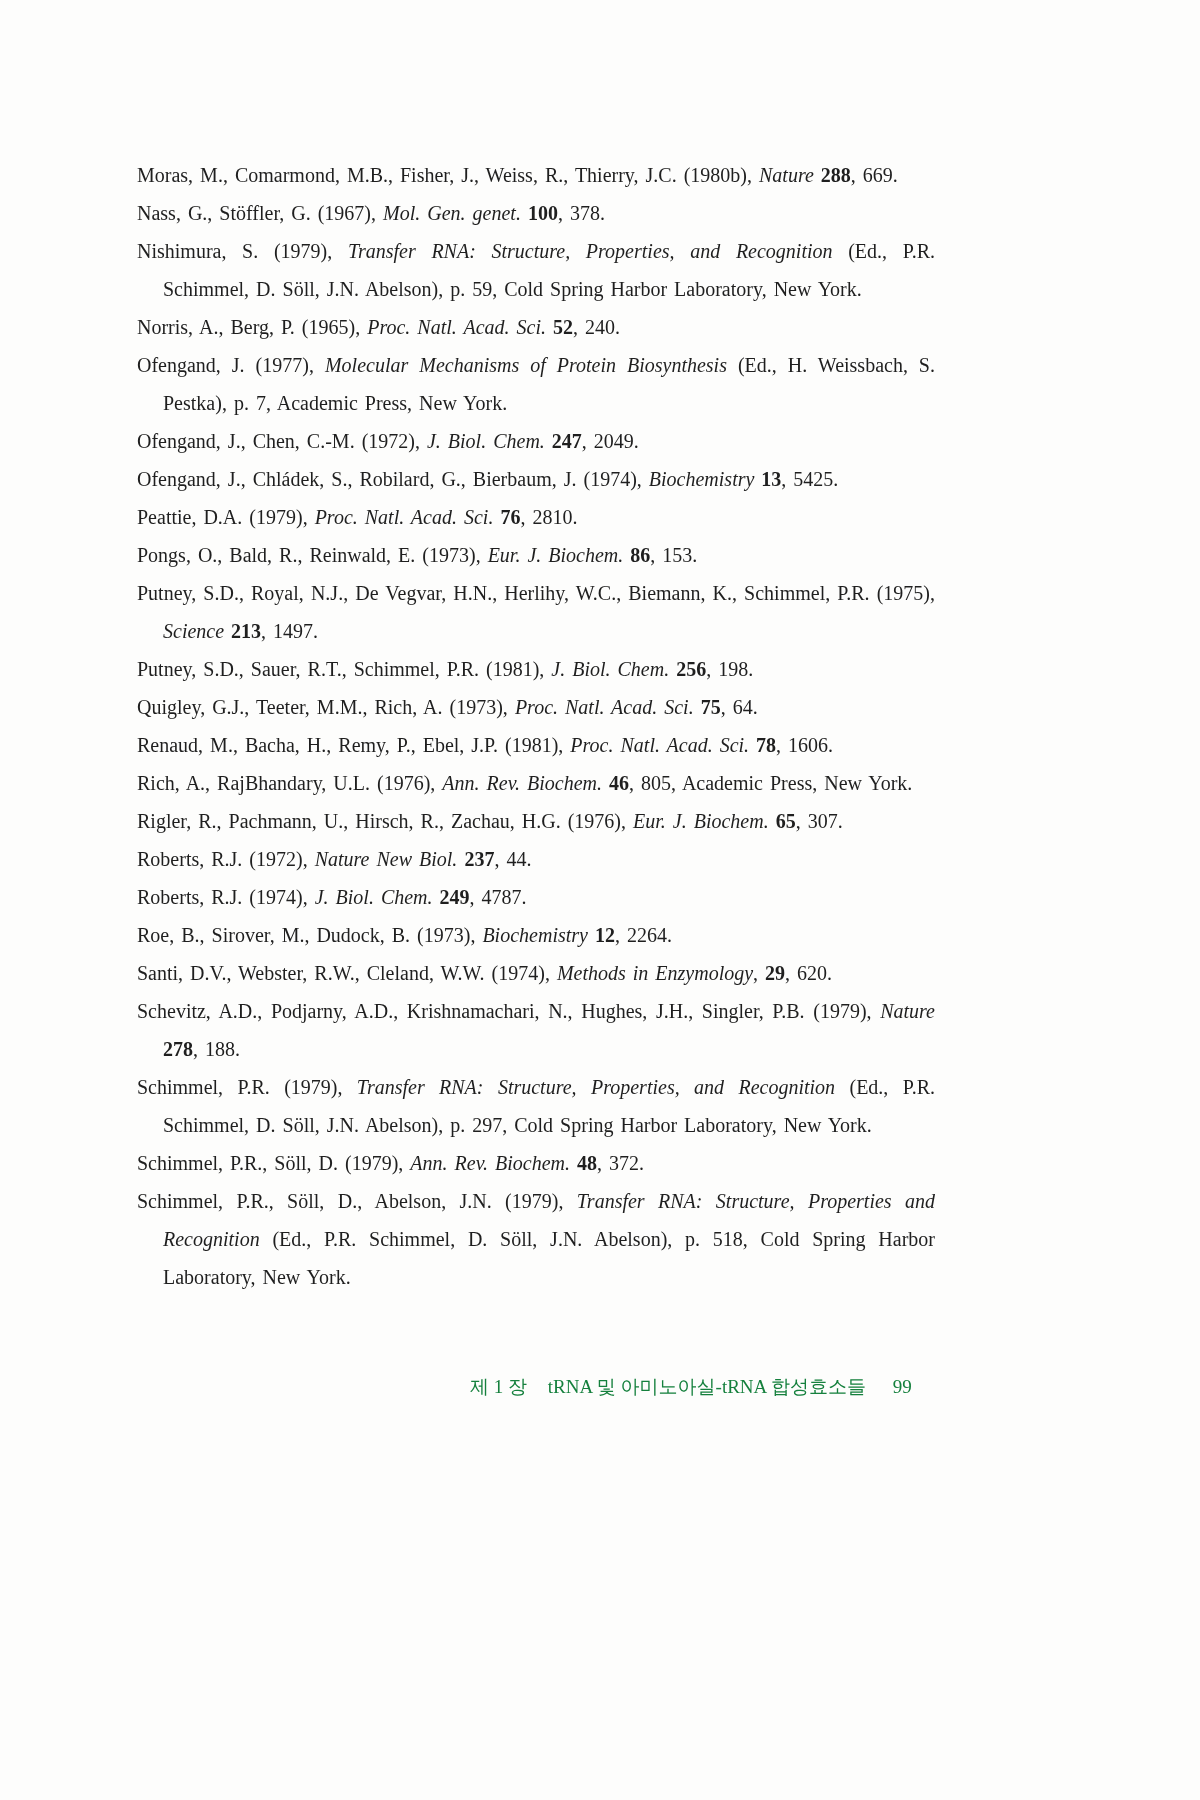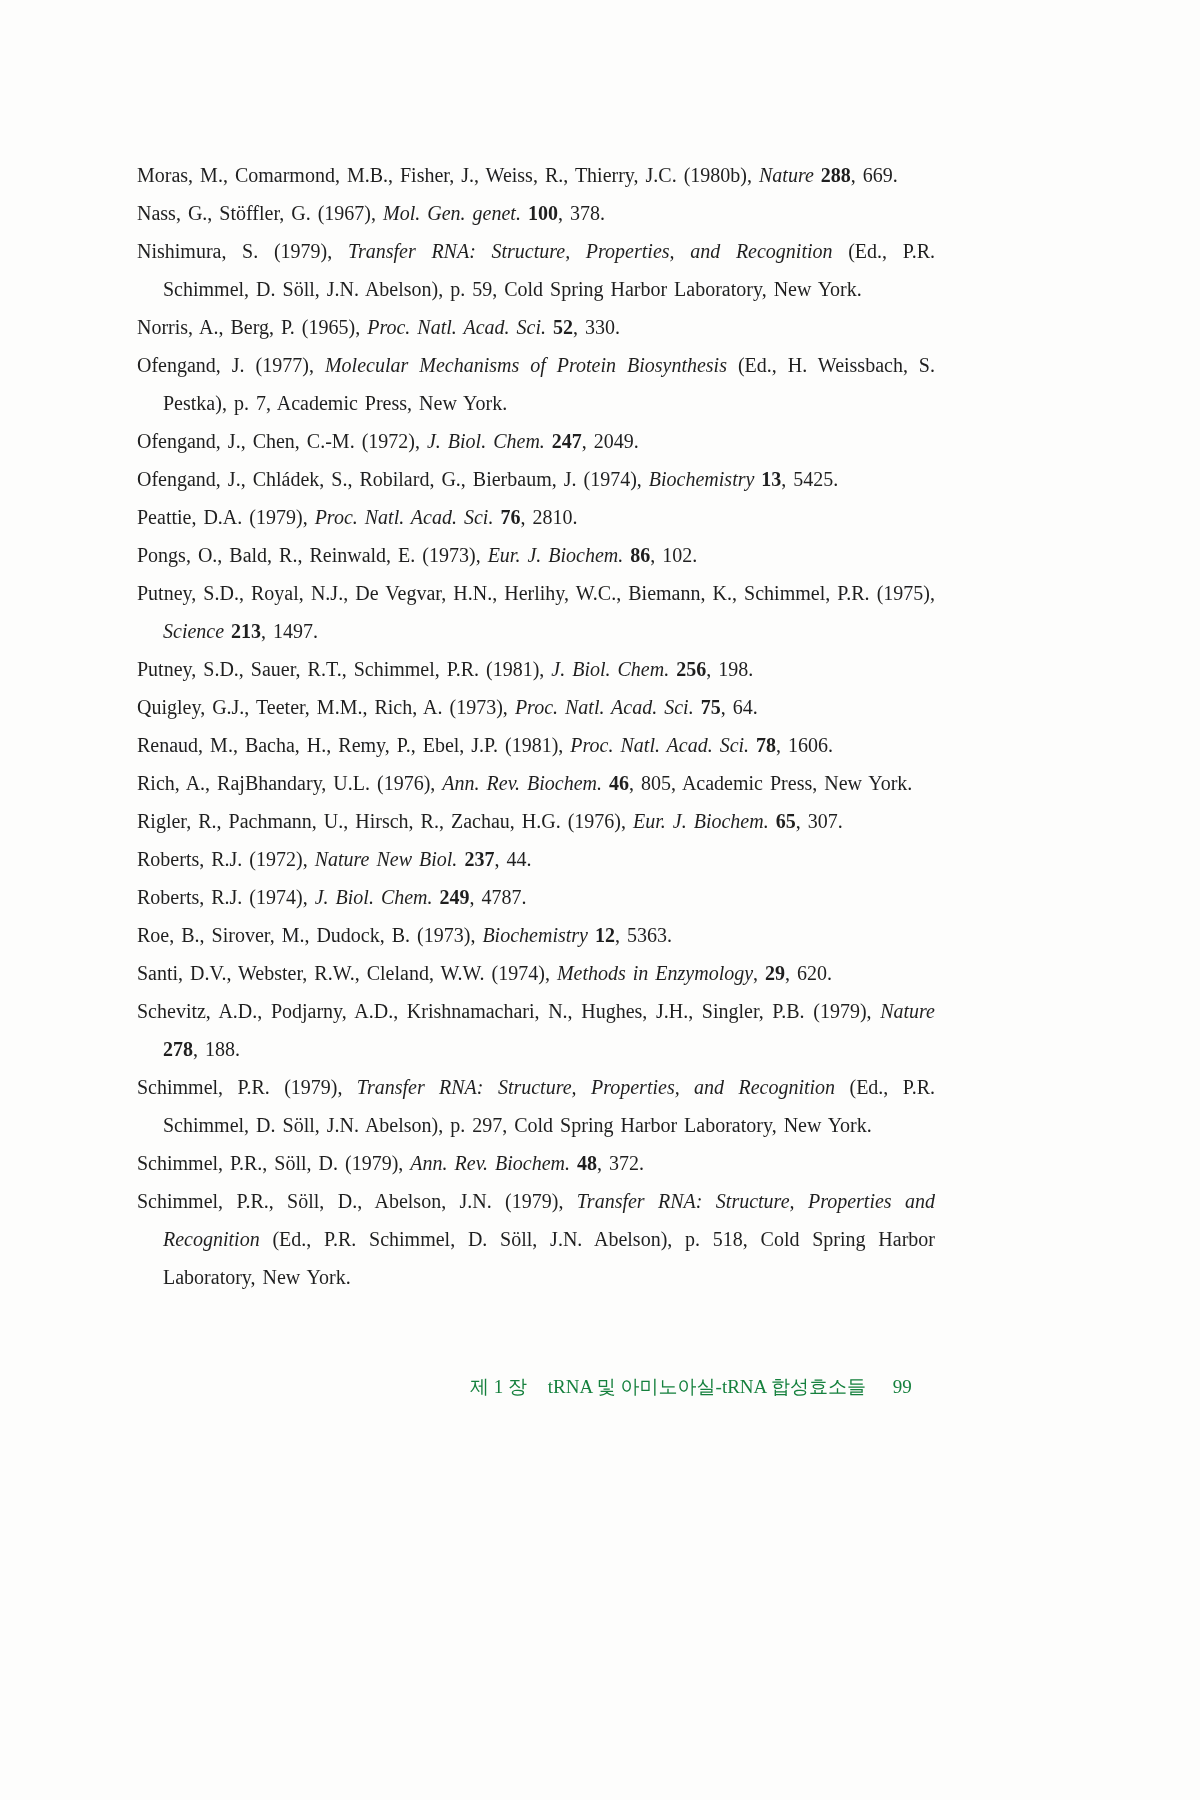--- a/index.html
+++ b/index.html
@@ -45,35 +45,35 @@
 </head>
 <body>
 
 <div class="page">
 
   <div class="text-block">
 
   <p class="ref"><span>Moras, M., Comarmond, M.B., Fisher, J., Weiss, R., Thierry, J.C. (1980b), </span><span class="it">Nature</span><span> </span><span class="bd">288</span><span>, 669.</span></p>
       <p class="ref"><span>Nass, G., Stöffler, G. (1967), </span><span class="it">Mol. Gen. genet.</span><span> </span><span class="bd">100</span><span>, 378.</span></p>
       <p class="ref"><span>Nishimura, S. (1979), </span><span class="it">Transfer RNA: Structure, Properties, and Recognition</span><span> (Ed., P.R. Schimmel, D. Söll, J.N. Abelson), p. 59, Cold Spring Harbor Laboratory, New York.</span></p>
-      <p class="ref"><span>Norris, A., Berg, P. (1965), </span><span class="it">Proc. Natl. Acad. Sci.</span><span> </span><span class="bd">52</span><span>, 330.</span></p>
+      <p class="ref"><span>Norris, A., Berg, P. (1965), </span><span class="it">Proc. Natl. Acad. Sci.</span><span> </span><span class="bd">52</span><span>, 240.</span></p>
       <p class="ref"><span>Ofengand, J. (1977), </span><span class="it">Molecular Mechanisms of Protein Biosynthesis</span><span> (Ed., H. Weissbach, S. Pestka), p. 7, Academic Press, New York.</span></p>
       <p class="ref"><span>Ofengand, J., Chen, C.-M. (1972), </span><span class="it">J. Biol. Chem.</span><span> </span><span class="bd">247</span><span>, 2049.</span></p>
       <p class="ref"><span>Ofengand, J., Chládek, S., Robilard, G., Bierbaum, J. (1974), </span><span class="it">Biochemistry</span><span> </span><span class="bd">13</span><span>, 5425.</span></p>
       <p class="ref"><span>Peattie, D.A. (1979), </span><span class="it">Proc. Natl. Acad. Sci.</span><span> </span><span class="bd">76</span><span>, 2810.</span></p>
-      <p class="ref"><span>Pongs, O., Bald, R., Reinwald, E. (1973), </span><span class="it">Eur. J. Biochem.</span><span> </span><span class="bd">86</span><span>, 102.</span></p>
+      <p class="ref"><span>Pongs, O., Bald, R., Reinwald, E. (1973), </span><span class="it">Eur. J. Biochem.</span><span> </span><span class="bd">86</span><span>, 153.</span></p>
       <p class="ref"><span>Putney, S.D., Royal, N.J., De Vegvar, H.N., Herlihy, W.C., Biemann, K., Schimmel, P.R. (1975), </span><span class="it">Science</span><span> </span><span class="bd">213</span><span>, 1497.</span></p>
       <p class="ref"><span>Putney, S.D., Sauer, R.T., Schimmel, P.R. (1981), </span><span class="it">J. Biol. Chem.</span><span> </span><span class="bd">256</span><span>, 198.</span></p>
       <p class="ref"><span>Quigley, G.J., Teeter, M.M., Rich, A. (1973), </span><span class="it">Proc. Natl. Acad. Sci.</span><span> </span><span class="bd">75</span><span>, 64.</span></p>
       <p class="ref"><span>Renaud, M., Bacha, H., Remy, P., Ebel, J.P. (1981), </span><span class="it">Proc. Natl. Acad. Sci.</span><span> </span><span class="bd">78</span><span>, 1606.</span></p>
       <p class="ref"><span>Rich, A., RajBhandary, U.L. (1976), </span><span class="it">Ann. Rev. Biochem.</span><span> </span><span class="bd">46</span><span>, 805, Academic Press, New York.</span></p>
       <p class="ref"><span>Rigler, R., Pachmann, U., Hirsch, R., Zachau, H.G. (1976), </span><span class="it">Eur. J. Biochem.</span><span> </span><span class="bd">65</span><span>, 307.</span></p>
       <p class="ref"><span>Roberts, R.J. (1972), </span><span class="it">Nature New Biol.</span><span> </span><span class="bd">237</span><span>, 44.</span></p>
       <p class="ref"><span>Roberts, R.J. (1974), </span><span class="it">J. Biol. Chem.</span><span> </span><span class="bd">249</span><span>, 4787.</span></p>
-      <p class="ref"><span>Roe, B., Sirover, M., Dudock, B. (1973), </span><span class="it">Biochemistry</span><span> </span><span class="bd">12</span><span>, 5363.</span></p>
+      <p class="ref"><span>Roe, B., Sirover, M., Dudock, B. (1973), </span><span class="it">Biochemistry</span><span> </span><span class="bd">12</span><span>, 2264.</span></p>
       <p class="ref"><span>Santi, D.V., Webster, R.W., Cleland, W.W. (1974), </span><span class="it">Methods in Enzymology</span><span>, </span><span class="bd">29</span><span>, 620.</span></p>
       <p class="ref"><span>Schevitz, A.D., Podjarny, A.D., Krishnamachari, N., Hughes, J.H., Singler, P.B. (1979), </span><span class="it">Nature</span><span> </span><span class="bd">278</span><span>, 188.</span></p>
       <p class="ref"><span>Schimmel, P.R. (1979), </span><span class="it">Transfer RNA: Structure, Properties, and Recognition</span><span> (Ed., P.R. Schimmel, D. Söll, J.N. Abelson), p. 297, Cold Spring Harbor Laboratory, New York.</span></p>
       <p class="ref"><span>Schimmel, P.R., Söll, D. (1979), </span><span class="it">Ann. Rev. Biochem.</span><span> </span><span class="bd">48</span><span>, 372.</span></p>
       <p class="ref"><span>Schimmel, P.R., Söll, D., Abelson, J.N. (1979), </span><span class="it">Transfer RNA: Structure, Properties and Recognition</span><span> (Ed., P.R. Schimmel, D. Söll, J.N. Abelson), p. 518, Cold Spring Harbor Laboratory, New York.</span></p>
     </div>
 
   <div class="footer">
     <span>제 1 장</span>
     <span class="sep">tRNA 및 아미노아실-tRNA 합성효소들</span>

